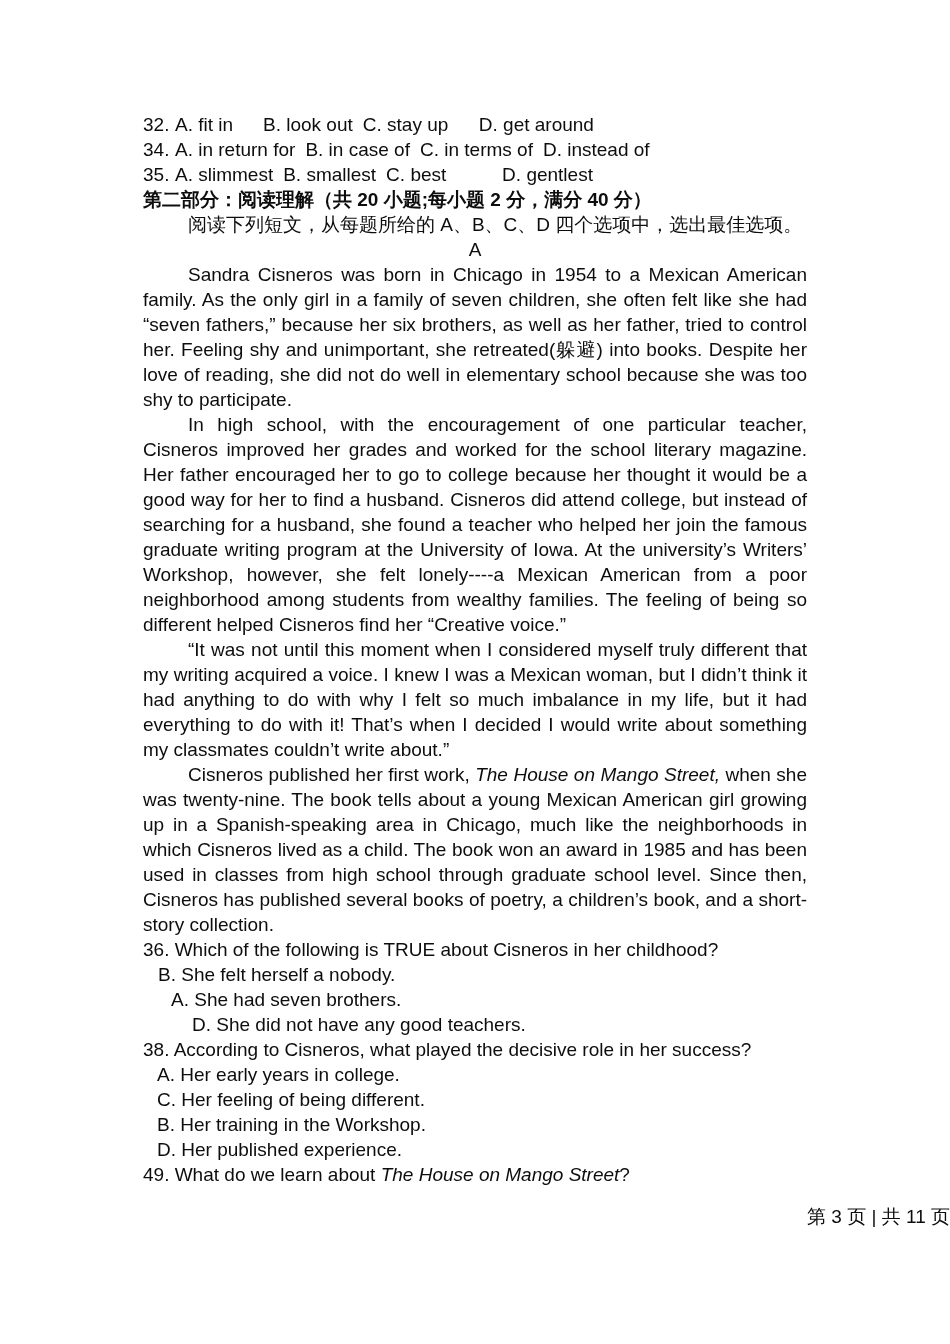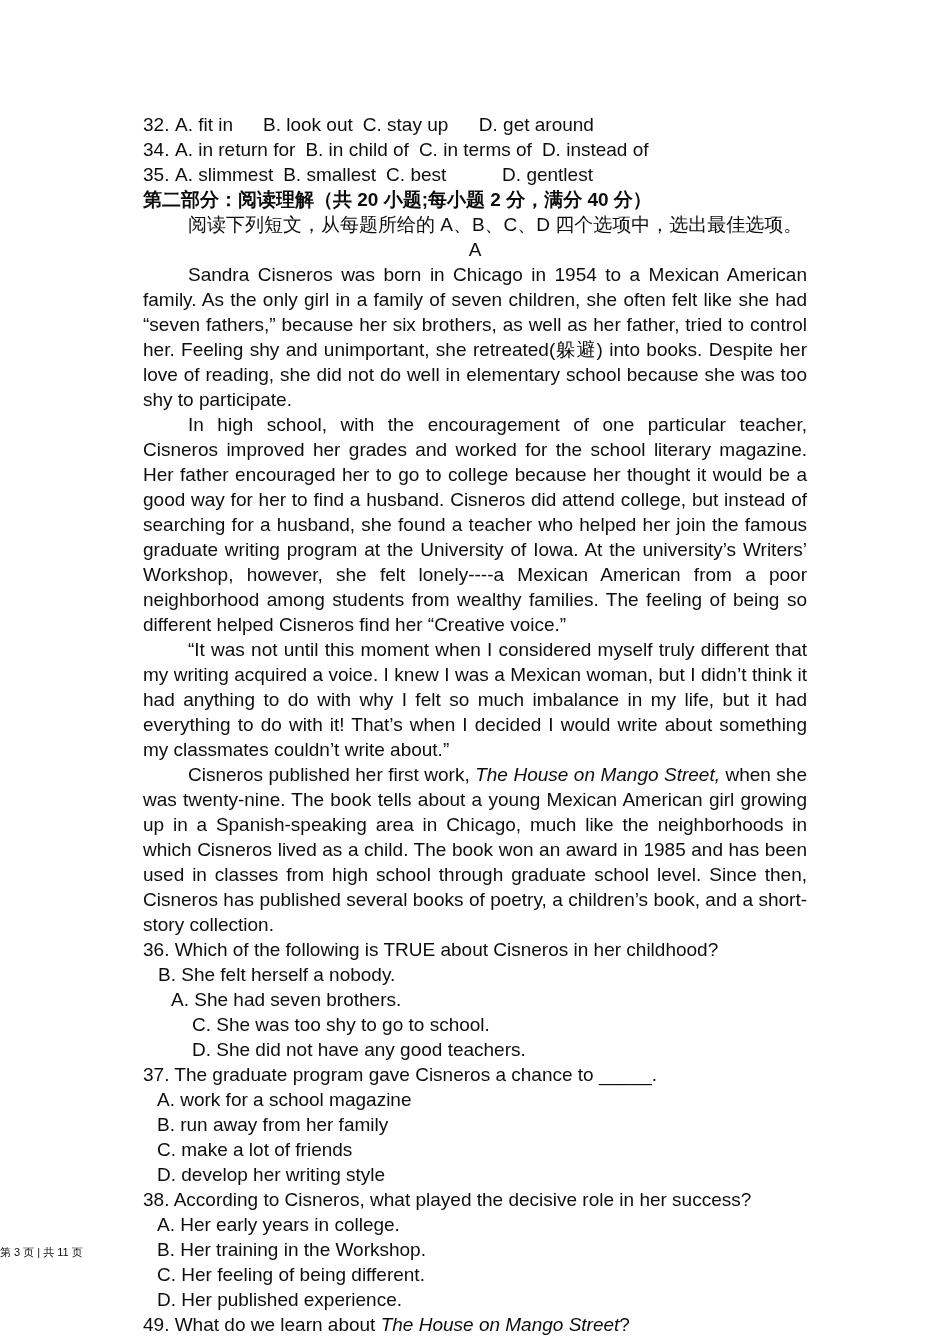--- a/index.html
+++ b/index.html
@@ -41,72 +41,64 @@
   .ind14 { padding-left: 14px; }
   .ind15 { padding-left: 15px; }
   .ind28 { padding-left: 28px; }
   .ind49 { padding-left: 49px; }
   .it { font-style: italic; }
   .bd { font-weight: bold; }
   .footer {
     position: absolute;
     left: 0;
     right: 0;
-    top: 1240px;
-    text-align: left;
-    font-size: 11px;
+    top: 1204px;
+    text-align: right;
+    font-size: 19px;
     line-height: 25px;
   }
 </style>
 </head>
 <body>
 
 <div class="page">
   <div class="content">
 
     <div class="cloze-row">
       <span class="qnum">32.</span><span class="opt optA">A. fit in</span><span class="opt optB">B. look out</span><span class="opt optC">C. stay up</span><span class="opt optD">D. get around</span>
     </div>
     <div class="cloze-row">
-      <span class="qnum">34.</span><span class="opt optA">A. in return for</span><span class="opt optB">B. in child of</span><span class="opt optC">C. in terms of</span><span class="opt optD">D. instead of</span>
+      <span class="qnum">34.</span><span class="opt optA">A. in return for</span><span class="opt optB">B. in case of</span><span class="opt optC">C. in terms of</span><span class="opt optD">D. instead of</span>
     </div>
     <div class="cloze-row">
       <span class="qnum">35.</span><span class="opt optA">A. slimmest</span><span class="opt optB">B. smallest</span><span class="opt optC">C. best</span><span class="opt optD">D. gentlest</span>
     </div>
 
     <div class="section-title"><span>第二部分：阅读理解（共 </span><span class="bd">20</span><span> 小题;每小题 </span><span class="bd">2</span><span> 分，满分 </span><span class="bd">40</span><span> 分）</span></div>
     <div class="instruction">阅读下列短文，从每题所给的 A、B、C、D 四个选项中，选出最佳选项。</div>
 
     <div class="passage-label">A</div>
     <p class="para"><span>Sandra Cisneros was born in Chicago in 1954 to a Mexican American family. As the only girl in a family of seven children, she often felt like she had “seven fathers,” because her six brothers, as well as her father, tried to control her. Feeling shy and unimportant, she retreated(躲避) into books. Despite her love of reading, she did not do well in elementary school because she was too shy to participate.</span></p>
     <p class="para"><span>In high school, with the encouragement of one particular teacher, Cisneros improved her grades and worked for the school literary magazine. Her father encouraged her to go to college because her thought it would be a good way for her to find a husband. Cisneros did attend college, but instead of searching for a husband, she found a teacher who helped her join the famous graduate writing program at the University of Iowa. At the university’s Writers’ Workshop, however, she felt lonely----a Mexican American from a poor neighborhood among students from wealthy families. The feeling of being so different helped Cisneros find her “Creative voice.”</span></p>
     <p class="para"><span>“It was not until this moment when I considered myself truly different that my writing acquired a voice. I knew I was a Mexican woman, but I didn’t think it had anything to do with why I felt so much imbalance in my life, but it had everything to do with it! That’s when I decided I would write about something my classmates couldn’t write about.”</span></p>
     <p class="para"><span>Cisneros published her first work, </span><span class="it">The House on Mango Street,</span><span> when she was twenty-nine. The book tells about a young Mexican American girl growing up in a Spanish-speaking area in Chicago, much like the neighborhoods in which Cisneros lived as a child. The book won an award in 1985 and has been used in classes from high school through graduate school level. Since then, Cisneros has published several books of poetry, a children’s book, and a short-story collection.</span></p>
 
     <div class="question">
       <div class="q-stem"><span>36. Which of the following is TRUE about Cisneros in her childhood?</span></div>
       <div class="q-opt ind15">B. She felt herself a nobody.</div>
       <div class="q-opt ind28">A. She had seven brothers.</div>
-      <div class="q-opt ind49">C. She was too shy to go to school.</div>
       <div class="q-opt ind49">D. She did not have any good teachers.</div>
     </div>
 
-    <div class="question">
-      <div class="q-stem"><span>37. The graduate program gave Cisneros a chance to _____.</span></div>
-      <div class="q-opt ind14">A. work for a school magazine</div>
-      <div class="q-opt ind14">B. run away from her family</div>
-      <div class="q-opt ind14">C. make a lot of friends</div>
-      <div class="q-opt ind14">D. develop her writing style</div>
-    </div>
 
     <div class="question">
       <div class="q-stem"><span>38. According to Cisneros, what played the decisive role in her success?</span></div>
       <div class="q-opt ind14">A. Her early years in college.</div>
+      <div class="q-opt ind14">C. Her feeling of being different.</div>
       <div class="q-opt ind14">B. Her training in the Workshop.</div>
-      <div class="q-opt ind14">C. Her feeling of being different.</div>
       <div class="q-opt ind14">D. Her published experience.</div>
     </div>
 
     <div class="question">
       <div class="q-stem"><span>49. What do we learn about </span><span class="it">The House on Mango Street</span><span>?</span></div>
     </div>
 
   </div>
 
   <div class="footer">第 3 页 | 共 11 页</div>

